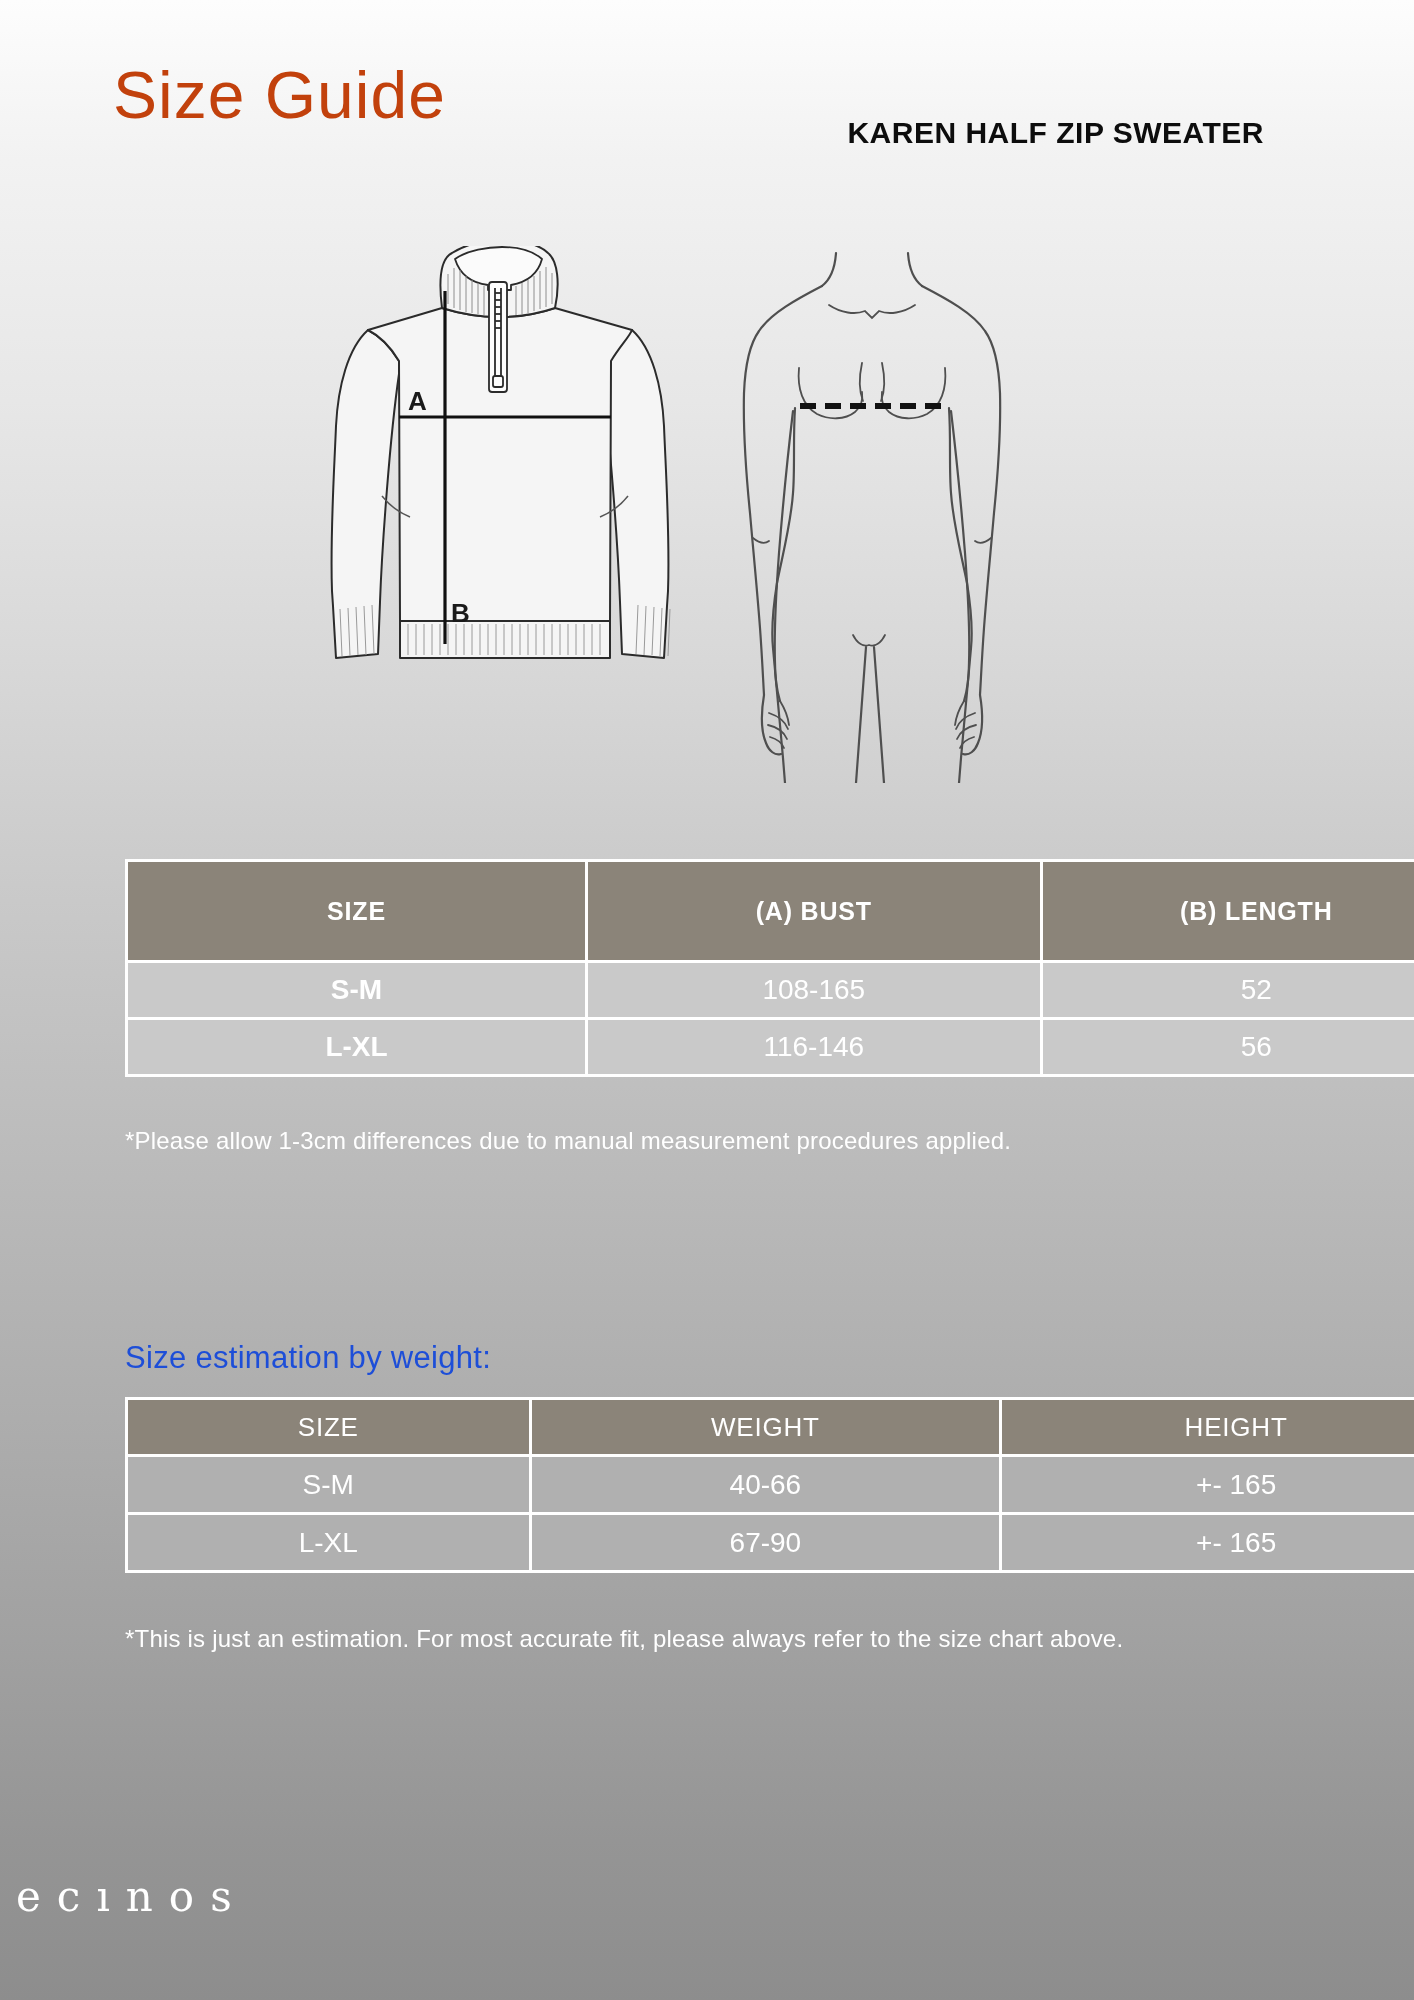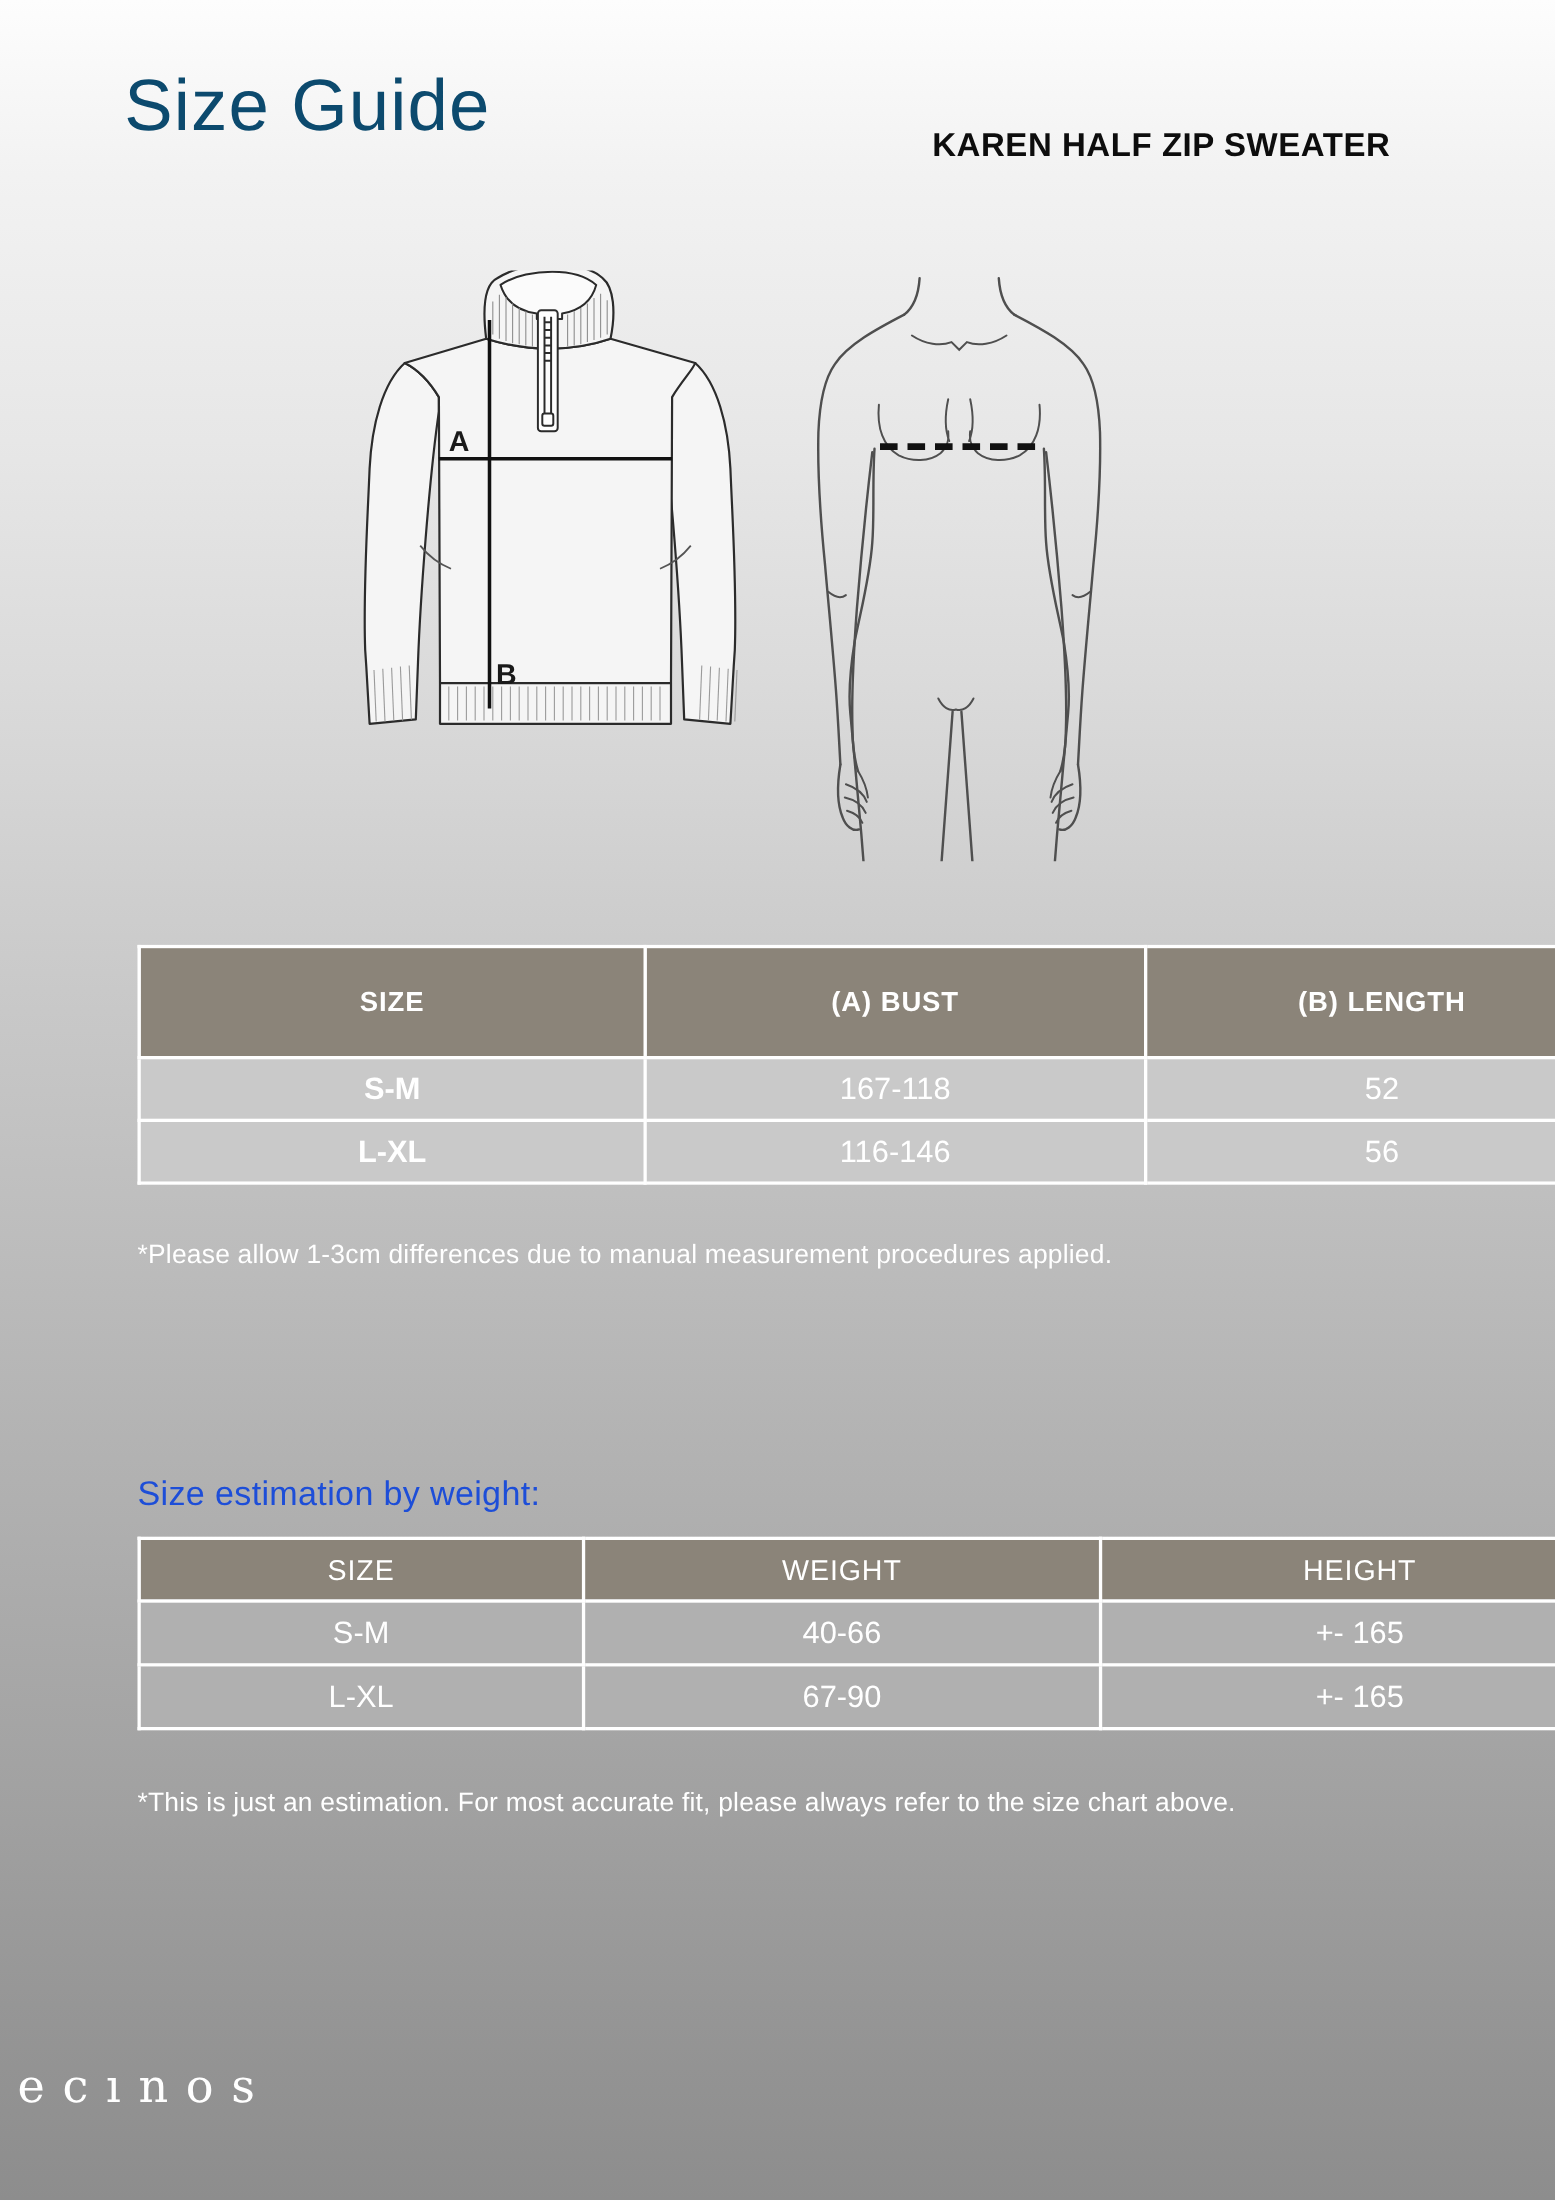--- a/index.html
+++ b/index.html
@@ -5,21 +5,21 @@
   html,body{margin:0;padding:0;}
   body{
     width:1414px;height:2000px;
     font-family:"Liberation Sans",sans-serif;
     background:linear-gradient(180deg,#fdfdfd 0%,#f2f2f2 8%,#e7e7e7 20%,#d8d8d8 33%,#c9c9c9 45%,#bcbcbc 57%,#aeaeae 70%,#a1a1a1 82%,#959595 92%,#8d8d8d 100%);
     position:relative;overflow:hidden;
   }
   .abs{position:absolute;}
   .page-title{
     left:113px;top:62px;
-    font-size:66px;font-weight:300;letter-spacing:1px;color:#0c4a6e;line-height:1;
+    font-size:66px;font-weight:300;letter-spacing:1px;color:#c2410c;line-height:1;
   }
   .product-name{
     right:150px;top:116px;
     font-size:30px;font-weight:700;letter-spacing:.5px;color:#0d0d0d;line-height:1.1;
   }
   
   .sg-table{
     border-collapse:collapse;table-layout:fixed;
     width:1348px;color:#ffffff;text-align:center;
   }
@@ -203,21 +203,21 @@
   <thead>
     <tr>
       <th>SIZE</th>
       <th>(A) BUST</th>
       <th>(B) LENGTH</th>
     </tr>
   </thead>
   <tbody>
     <tr>
       <td class="size-col">S-M</td>
-      <td>167-118</td>
+      <td>108-165</td>
       <td>52</td>
     </tr>
     <tr>
       <td class="size-col">L-XL</td>
       <td>116-146</td>
       <td>56</td>
     </tr>
   </tbody>
 </table>
 

